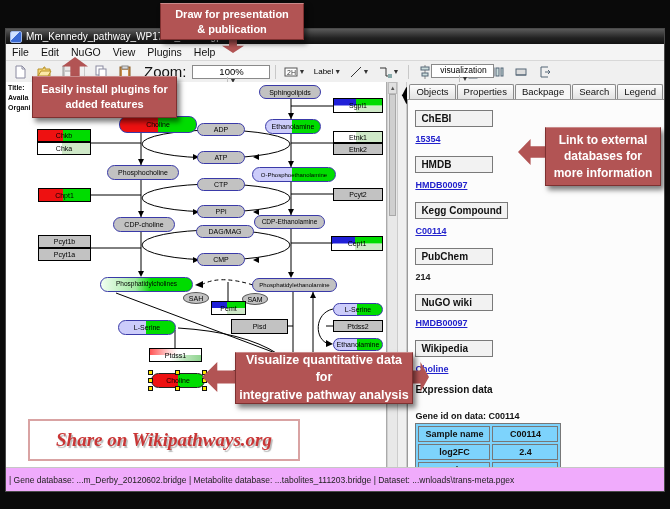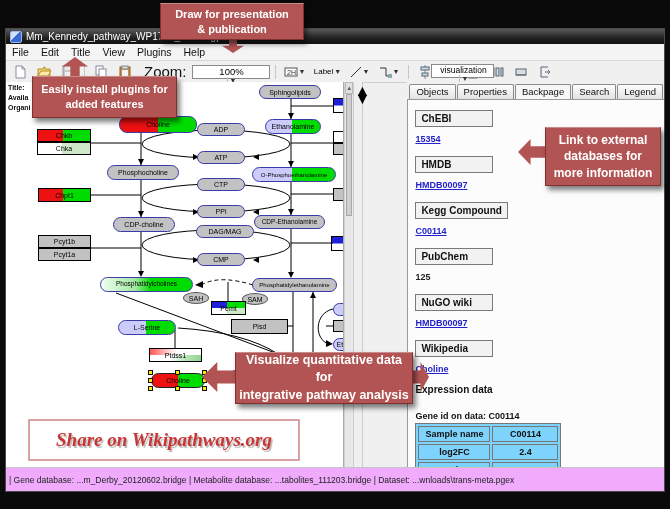--- a/index.html
+++ b/index.html
@@ -25,21 +25,21 @@
   .zoomlbl{font-size:15px;margin:0 3px 0 6px;color:#111;}
   .ddarr{font-size:7px;color:#333;margin-left:1px;}
   
   .mainrow{position:absolute;left:0;top:53px;right:0;bottom:12px;display:flex;}
   .canvaswrap{width:412px;height:100%;position:relative;background:#fff;border-right:1px solid #aaa;overflow:hidden;}
   .vscroll{width:10px;background:#e8e8e8;border-left:1px solid #d0d0d0;position:relative;}
   .vscroll .thumb{position:absolute;left:1px;right:1px;top:12px;height:120px;background:#cfcfcf;border:1px solid #a8a8a8;}
   .vscroll .cap,.hscroll .cap{position:absolute;background:#e0e0e0;border:1px solid #bbb;font-size:6px;
        color:#555;display:flex;align-items:center;justify-content:center;}
   .panelscroll{width:8px;background:#efefef;border-left:1px solid #ccc;border-right:1px solid #ccc;position:relative;}
-  .panel{flex:1;background:#f0f0f0;position:relative;margin-left:44px;}
+  .panel{flex:1;background:#f0f0f0;position:relative;}
   .hscroll{position:absolute;left:0;bottom:12px;width:412px;height:10px;background:#e8e8e8;border-top:1px solid #d0d0d0;}
   .hscroll .thumb{position:absolute;top:1px;bottom:1px;left:150px;width:120px;background:#cfcfcf;border:1px solid #a8a8a8;}
   .statusbar{position:absolute;left:0;bottom:0;width:100%;height:24px;background:#f0abfc;
        border-top:1px solid #c6c6c6;font-size:8.5px;color:#222;display:flex;align-items:center;padding-left:3px;box-sizing:border-box;white-space:nowrap;overflow:hidden;}
   
   .caninfo{position:absolute;left:2px;top:1px;font-size:7px;font-weight:bold;color:#111;line-height:1.45;}
   
   .pnode{position:absolute;display:flex;align-items:center;justify-content:center;font-size:7px;
        line-height:1;color:#000;white-space:nowrap;overflow:hidden;box-sizing:border-box;}
   .pill{border-radius:8px;border:1px solid #3a3aa8;}
@@ -99,21 +99,21 @@
 <div class="win">
 
   <div class="titlebar">
     <span class="titleicon"></span>
     <span>Mm_Kennedy_pathway_WP1771_45176.gp</span>
   </div>
 
   <div class="menubar">
     <span>File</span>
     <span>Edit</span>
-    <span>Title</span>
+    <span>NuGO</span>
     <span>View</span>
     <span>Plugins</span>
     <span>Help</span>
   </div>
 
   <div class="toolbar">
     <div class="tbtn">
       <svg width="13" height="14">
           <path d="M2 1h6l3 3v9H2z" fill="#fff" stroke="#8a8aa0"></path>
           <path d="M8 1v3h3" fill="none" stroke="#8a8aa0"></path>
@@ -355,21 +355,21 @@
         <div class="bpsection">
           <div class="bphead">HMDB</div>
           <div class="bpval"><a href="#">HMDB00097</a></div>
         </div>
         <div class="bpsection">
           <div class="bphead">Kegg Compound</div>
           <div class="bpval"><a href="#">C00114</a></div>
         </div>
         <div class="bpsection">
           <div class="bphead">PubChem</div>
-          <div class="bpval"><span class="bpplain">125</span></div>
+          <div class="bpval"><span class="bpplain">214</span></div>
         </div>
         <div class="bpsection">
           <div class="bphead">NuGO wiki</div>
           <div class="bpval"><a href="#">HMDB00097</a></div>
         </div>
         <div class="bpsection">
           <div class="bphead">Wikipedia</div>
           <div class="bpval"><a href="#">Choline</a></div>
         </div>
         <div class="exptitle">Expression data</div>

